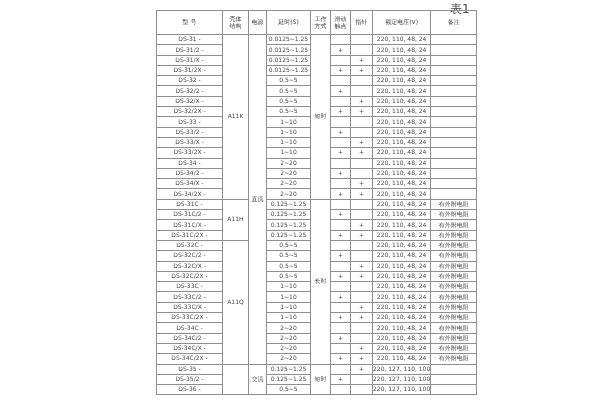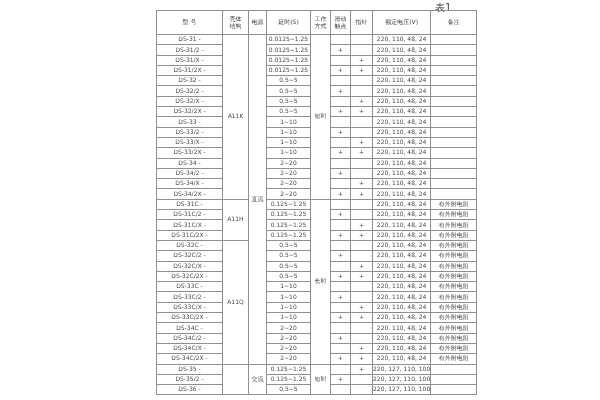--- a/index.html
+++ b/index.html
@@ -3,21 +3,21 @@
 <meta charset="utf-8">
 <style>
   html,body{margin:0;padding:0;}
   body{
     width:600px;height:400px;background:#ffffff;position:relative;
     font-family:"DejaVu Sans","Liberation Sans",sans-serif;color:#3c3c3c;
     -webkit-font-smoothing:antialiased;
   }
   .sheet{position:absolute;inset:0;background:#fff;}
   .table-label{
-    position:absolute;left:435px;top:1px;font-size:10px;color:#444;
+    position:absolute;left:450px;top:1px;font-size:12px;color:#444;
   }
   table.spec{
     position:absolute;left:156px;top:10px;
     border-collapse:collapse;table-layout:fixed;
     border:1px solid #555;
   }
   table.spec th, table.spec td{
     border:1px solid #8f8f8f;
     font-weight:normal;
     font-size:6px;

